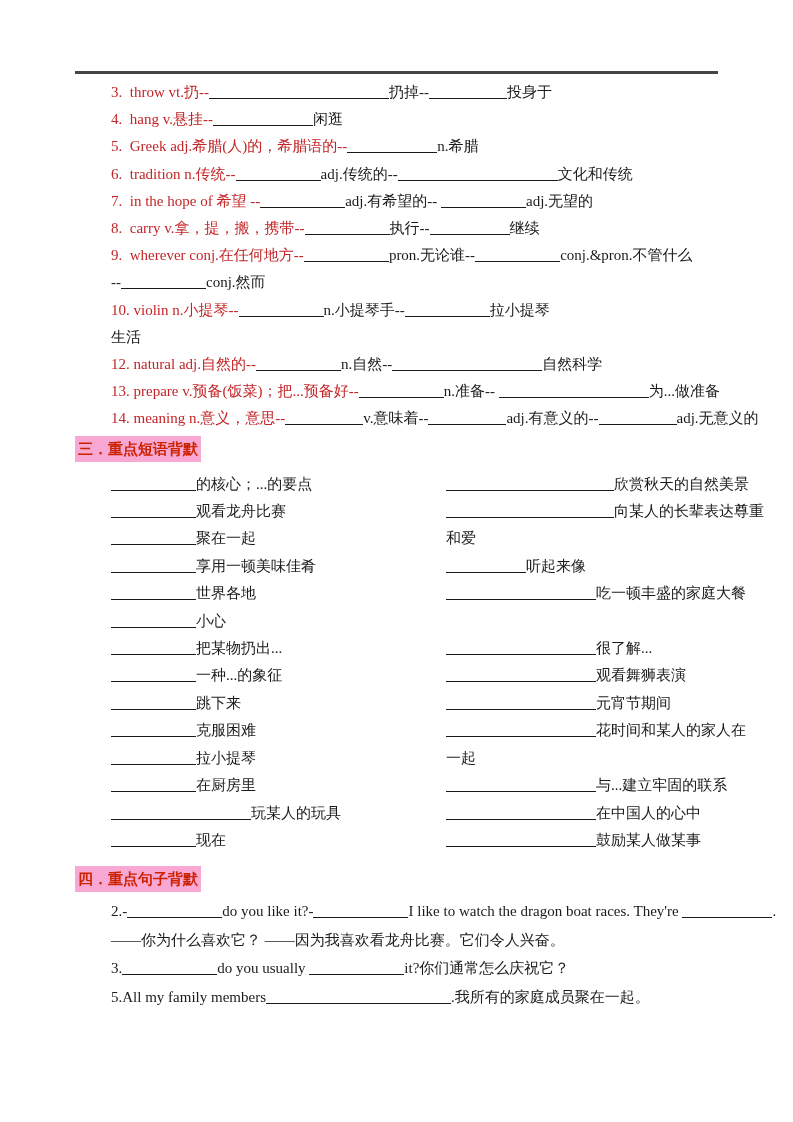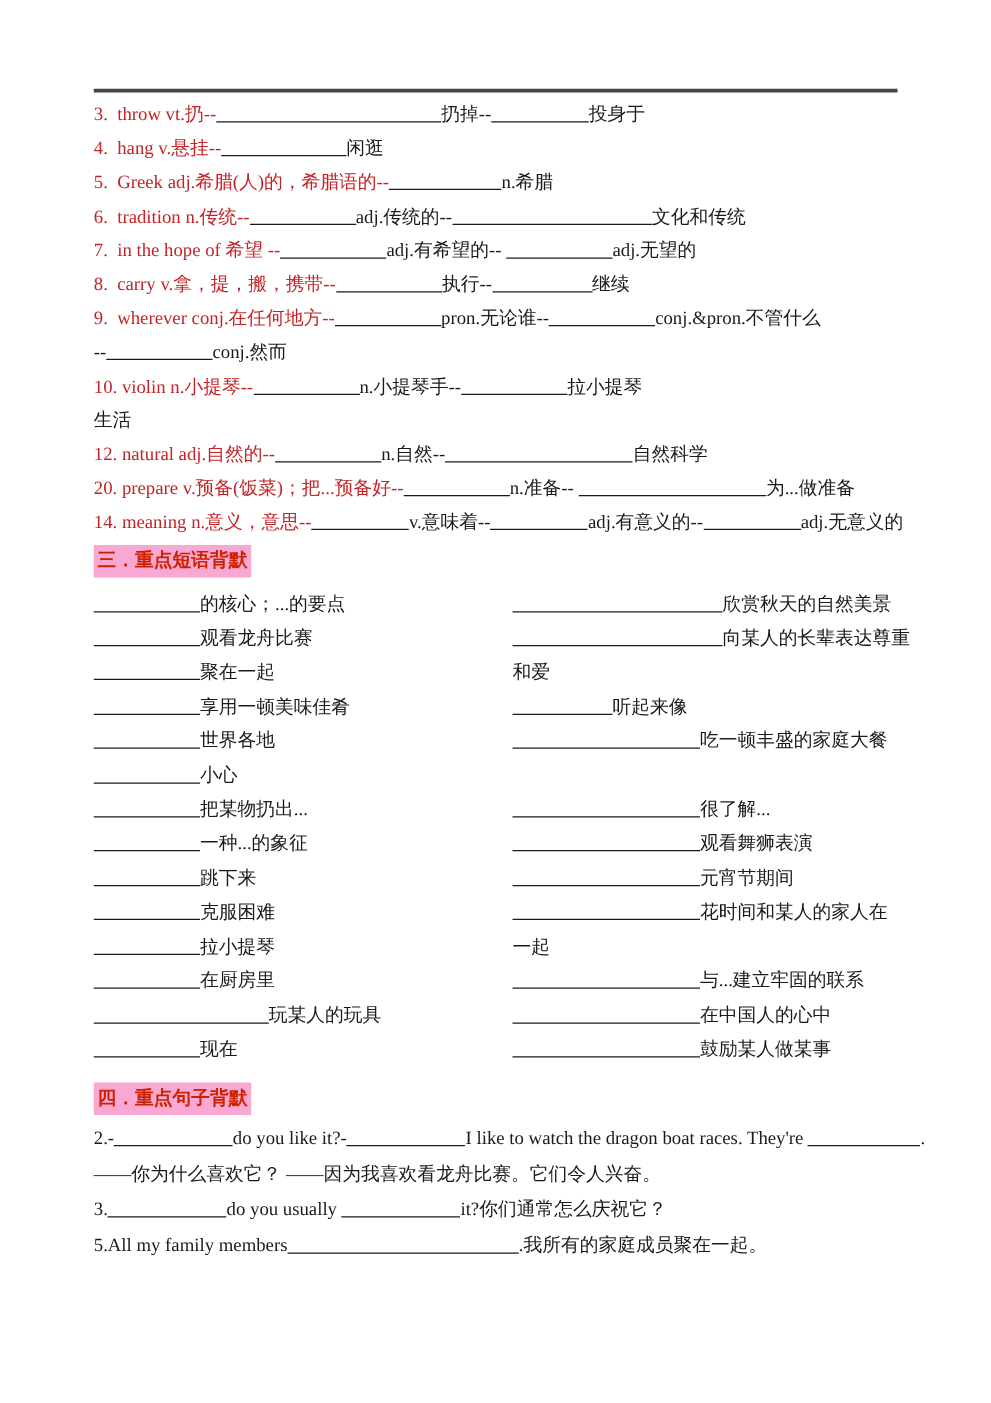--- a/index.html
+++ b/index.html
@@ -6,21 +6,21 @@
   .page{
     position:relative;
     width:793px;height:1122px;
     background:#ffffff;
     font-family:"Liberation Serif","DejaVu Serif",serif;
     font-size:15px;color:#1a1a1a;
     overflow:hidden;
   }
   .content{padding:0 30px 0 75px;}
   .top-rule{margin-top:71px;width:643px;border-top:3px solid #454545;}
-  .line{line-height:27.2px;white-space:pre;}
+  .line{line-height:27.2px;white-space:pre;margin-left:36px;}
   .t-red{color:#c32427;}
   .t-blk{color:#1a1a1a;}
   .blank{
     display:inline-block;height:12px;
     border-bottom:1.4px solid #1b1b1b;
     margin-bottom:-2px;
   }
   .vocab{margin-top:5px;}
   .sec-header{margin-top:3px;line-height:26px;}
   .hl{
@@ -48,21 +48,21 @@
         <div class="line"><span class="t-red">4.  hang v.悬挂--</span><span class="blank" style="width: 100px;"></span><span class="t-blk">闲逛</span></div>
         <div class="line"><span class="t-red">5.  Greek adj.希腊(人)的，希腊语的--</span><span class="blank" style="width: 90px;"></span><span class="t-blk">n.希腊</span></div>
         <div class="line"><span class="t-red">6.  tradition n.传统--</span><span class="blank" style="width: 85px;"></span><span class="t-blk">adj.传统的--</span><span class="blank" style="width: 160px;"></span><span class="t-blk">文化和传统</span></div>
         <div class="line"><span class="t-red">7.  in the hope of 希望 --</span><span class="blank" style="width: 85px;"></span><span class="t-blk">adj.有希望的-- </span><span class="blank" style="width: 85px;"></span><span class="t-blk">adj.无望的</span></div>
         <div class="line"><span class="t-red">8.  carry v.拿，提，搬，携带--</span><span class="blank" style="width: 85px;"></span><span class="t-blk">执行--</span><span class="blank" style="width: 80px;"></span><span class="t-blk">继续</span></div>
         <div class="line"><span class="t-red">9.  wherever conj.在任何地方--</span><span class="blank" style="width: 85px;"></span><span class="t-blk">pron.无论谁--</span><span class="blank" style="width: 85px;"></span><span class="t-blk">conj.&amp;pron.不管什么</span></div>
         <div class="line"><span class="t-blk">--</span><span class="blank" style="width: 85px;"></span><span class="t-blk">conj.然而</span></div>
         <div class="line"><span class="t-red">10. violin n.小提琴--</span><span class="blank" style="width: 85px;"></span><span class="t-blk">n.小提琴手--</span><span class="blank" style="width: 85px;"></span><span class="t-blk">拉小提琴</span></div>
         <div class="line"><span class="t-blk">生活</span></div>
         <div class="line"><span class="t-red">12. natural adj.自然的--</span><span class="blank" style="width: 85px;"></span><span class="t-blk">n.自然--</span><span class="blank" style="width: 150px;"></span><span class="t-blk">自然科学</span></div>
-        <div class="line"><span class="t-red">20. prepare v.预备(饭菜)；把...预备好--</span><span class="blank" style="width: 85px;"></span><span class="t-blk">n.准备-- </span><span class="blank" style="width: 150px;"></span><span class="t-blk">为...做准备</span></div>
+        <div class="line"><span class="t-red">13. prepare v.预备(饭菜)；把...预备好--</span><span class="blank" style="width: 85px;"></span><span class="t-blk">n.准备-- </span><span class="blank" style="width: 150px;"></span><span class="t-blk">为...做准备</span></div>
         <div class="line"><span class="t-red">14. meaning n.意义，意思--</span><span class="blank" style="width: 78px;"></span><span class="t-blk">v.意味着--</span><span class="blank" style="width: 78px;"></span><span class="t-blk">adj.有意义的--</span><span class="blank" style="width: 78px;"></span><span class="t-blk">adj.无意义的</span></div>
       </div>
 
     <div class="sec-header" id="sec3">
       <span class="hl">三．重点短语背默</span>
     </div>
 
     <div class="phrases" id="phrases">
         <div class="phrase-row">
           <div class="line"><span class="blank" style="width: 85px;"></span><span class="t-blk">的核心；...的要点</span></div>

